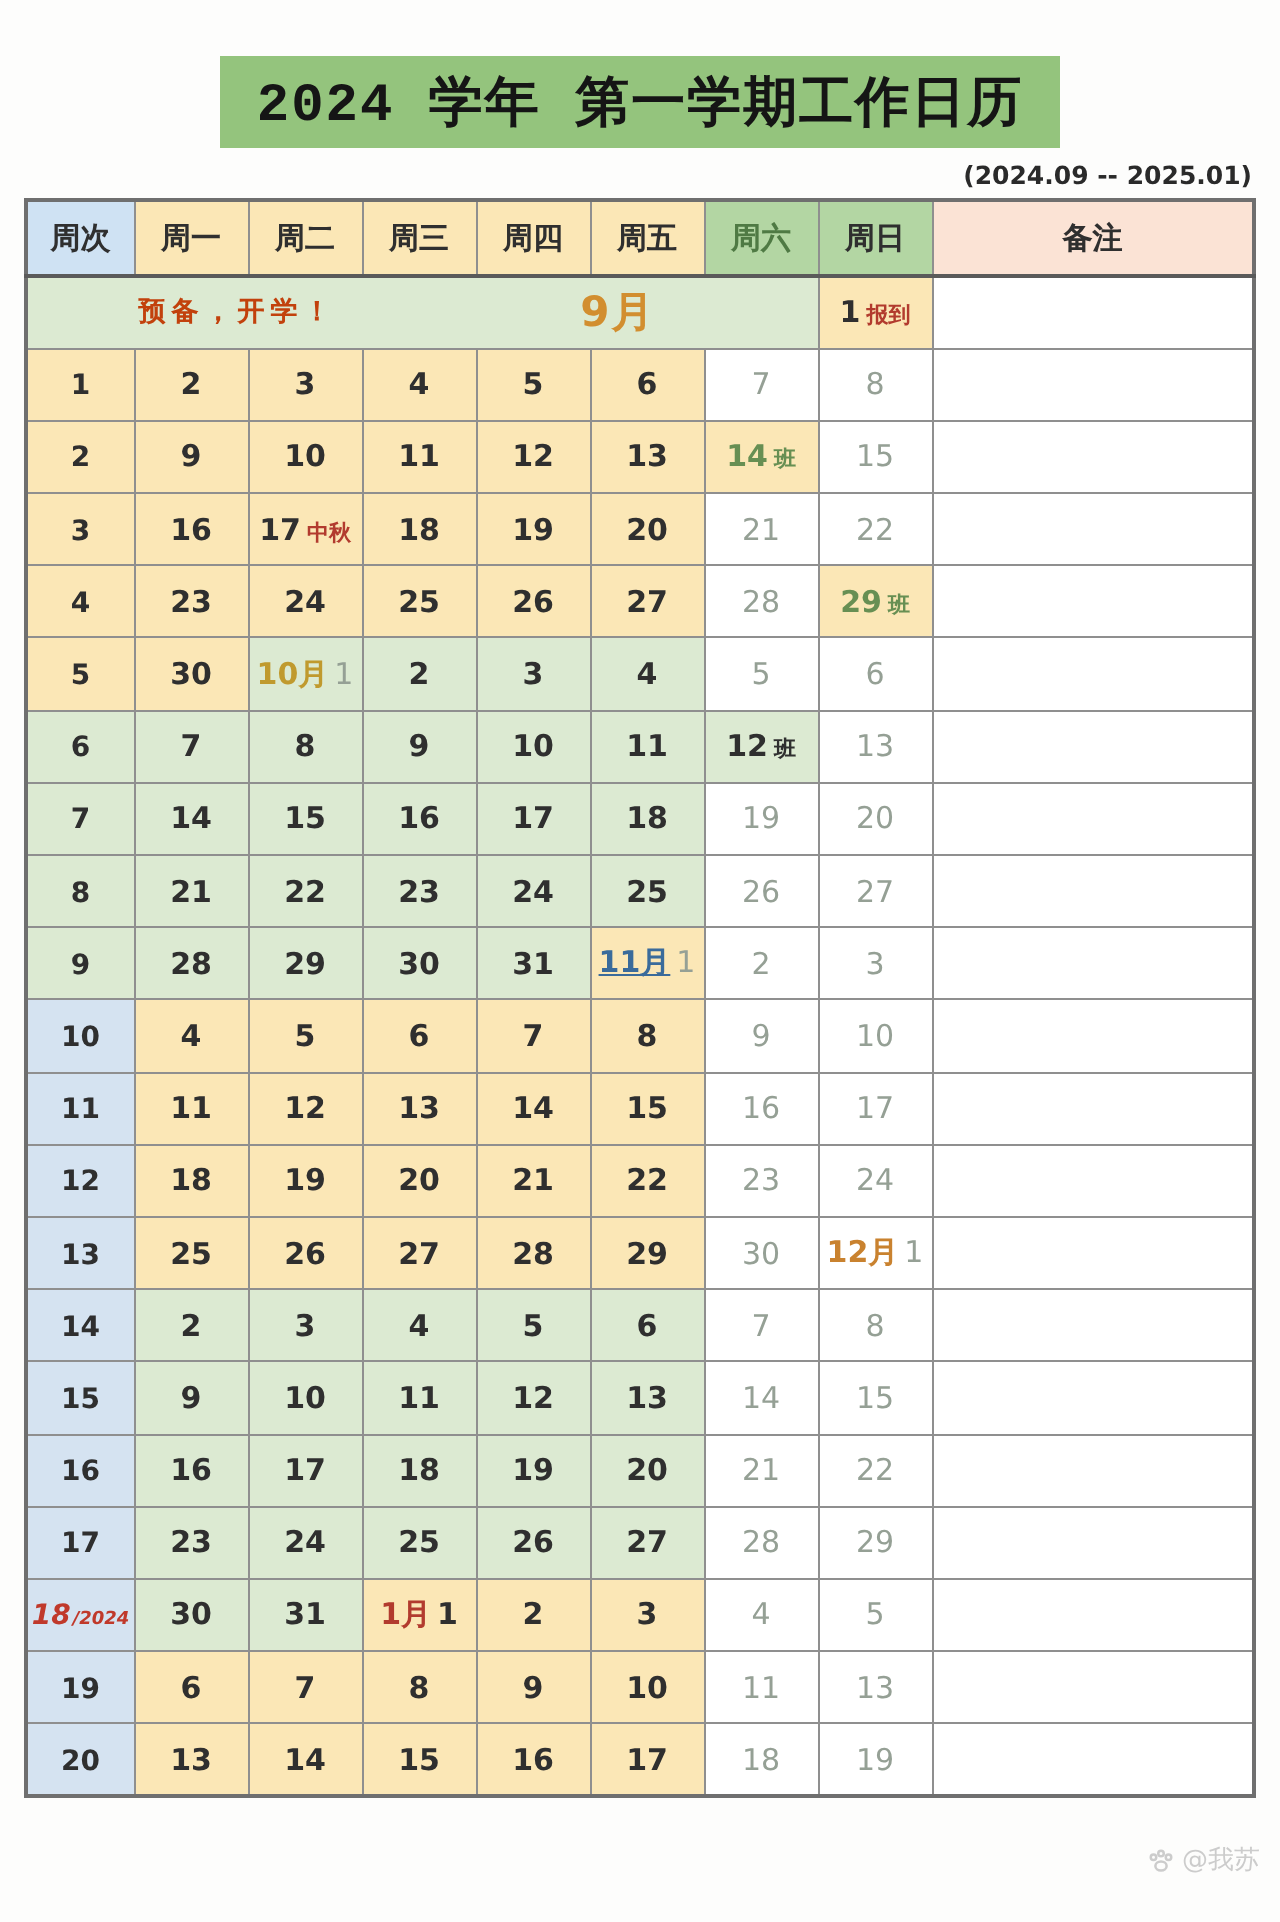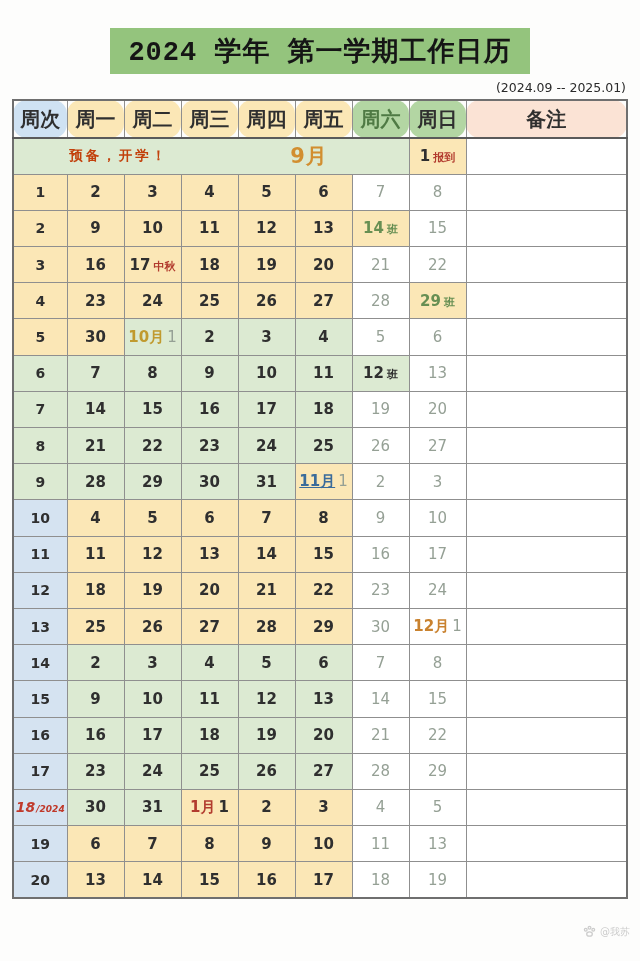--- a/index.html
+++ b/index.html
@@ -8,31 +8,31 @@
     width:640px; height:961px; background:#fdfdfc; overflow:hidden; position:relative;
     font-family:"DejaVu Sans","Liberation Sans",sans-serif; color:var(--text_dark,#2f2f2f);
   }
   .title-wrap { text-align:center; margin-top:28px;font-family:Liberation Mono, monospace; }
   .title {
     display:inline-block; background:var(--title_bg); padding:5px 18px;
     font-size:27px; font-weight:bold; color:#151515; letter-spacing:1px;
   }
   .subtitle {
     width:616px; margin:6px auto 4px auto; text-align:right;
-    font-size:12.5px; font-weight:400; color:#2a2a2a; padding-right:2px;
+    font-size:12.5px; font-weight:700; color:#2a2a2a; padding-right:2px;
   }
   table.cal {
     width:616px; margin:0 auto; border-collapse:collapse; table-layout:fixed;
     border:2px solid #6f6f6f;
   }
   .cal th, .cal td {
     border:1px solid var(--border); text-align:center; vertical-align:middle; padding:0;
     overflow:hidden; white-space:nowrap;
   }
-  .cal th { height:38px; font-size:20px; font-weight:bold; border-bottom:2px solid #5a5a5a;border-radius:14px; }
+  .cal th { height:38px; font-size:15px; font-weight:bold; border-bottom:2px solid #5a5a5a; }
   .cal td { height:36.2px; font-size:15px; }
   col.col-week { width:54px; }
   col.col-day { width:57px; }
   col.col-remark { width:auto; }
 
   .bg-y { background:var(--cell_yellow); }
   .bg-g { background:var(--cell_green); }
   .bg-b { background:var(--cell_blue); }
   .bg-w { background:#ffffff; }
   .bg-hy { background:var(--cell_yellow); }
@@ -59,21 +59,21 @@
   .month-merge .note {
     position:absolute; left:14%; top:50%; transform:translateY(-50%);
     font-size:13.5px; font-weight:700; letter-spacing:3px; color:#c2410c;
   }
   .month-merge .month {
     position:absolute; left:70%; top:50%; transform:translateY(-50%);
     font-size:21px; font-weight:700; color:var(--month_orange); letter-spacing:1px;
   }
   .watermark {
     position:absolute; right:10px; bottom:22px; display:flex; align-items:center; gap:3px;
-    color:var(--watermark); font-size:10px; opacity:0.75; pointer-events:none;
+    color:var(--watermark); font-size:13px; opacity:0.75; pointer-events:none;
   }
   .watermark svg { display:block; }
 </style>
 </head>
 <body>
 
 <div class="title-wrap">
   <div class="title">2024 学年 第一学期工作日历</div>
 </div>
 <div class="subtitle">(2024.09 -- 2025.01)</div>

